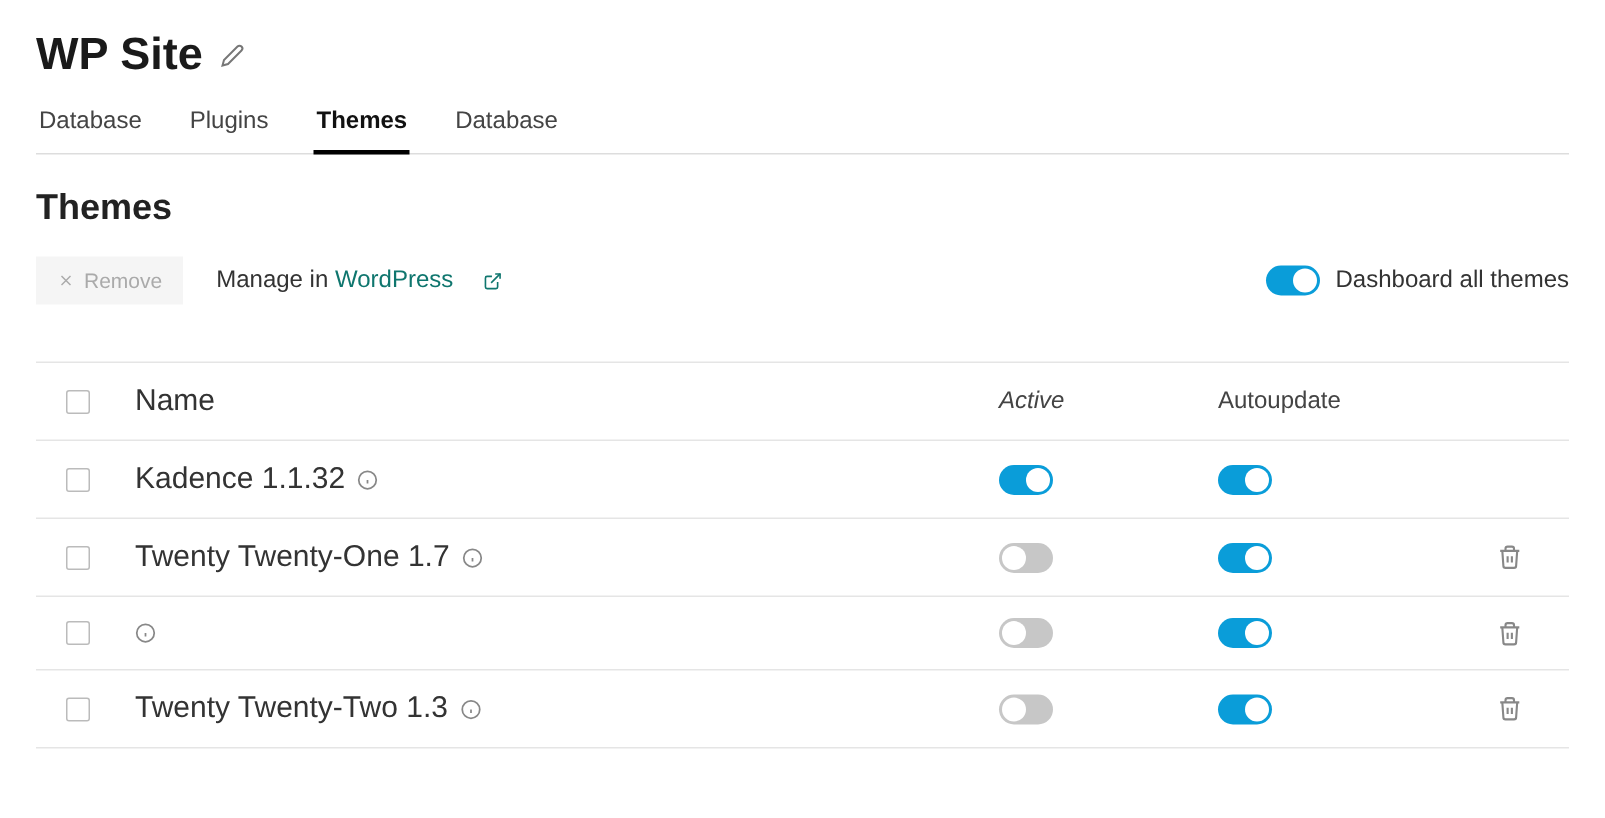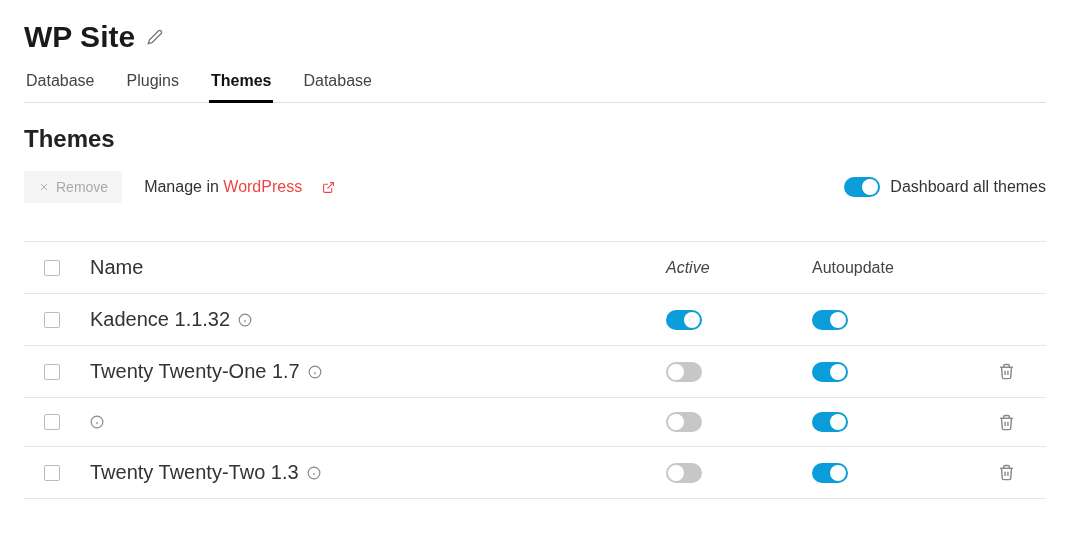--- a/index.html
+++ b/index.html
@@ -84,21 +84,21 @@
     }
     .btn .icon {
       width: 12px;
       height: 12px;
     }
     .manage-text {
       font-size: 16px;
       color: #333;
     }
     .manage-link {
-      color: #ef4444;
+      color: #0f766e;
       text-decoration: none;
       display: inline-flex;
       align-items: center;
       gap: 20px;
     }
     .external-icon {
       width: 13px;
       height: 13px;
     }
     .spacer {

